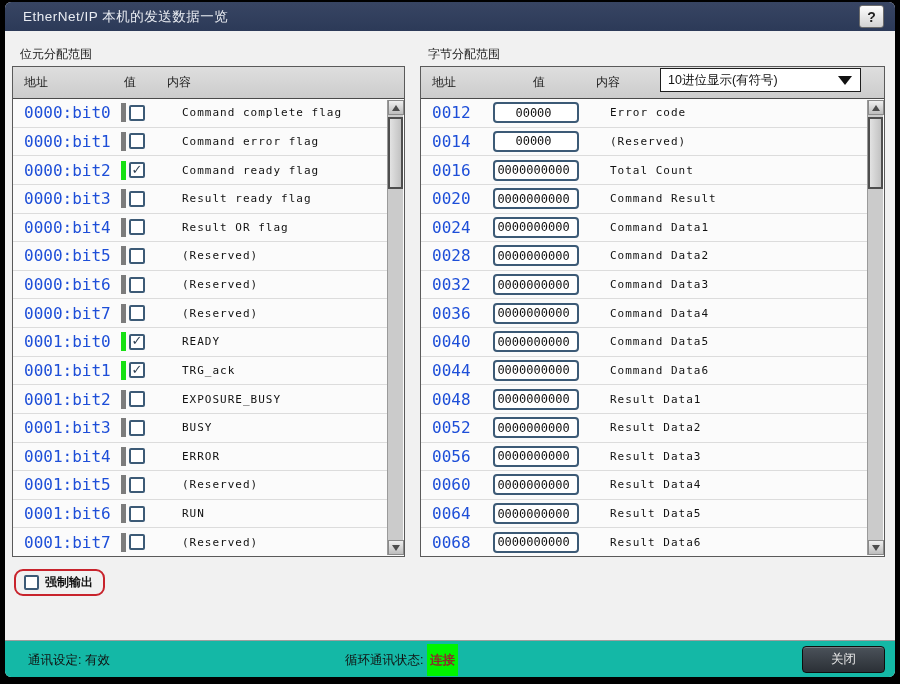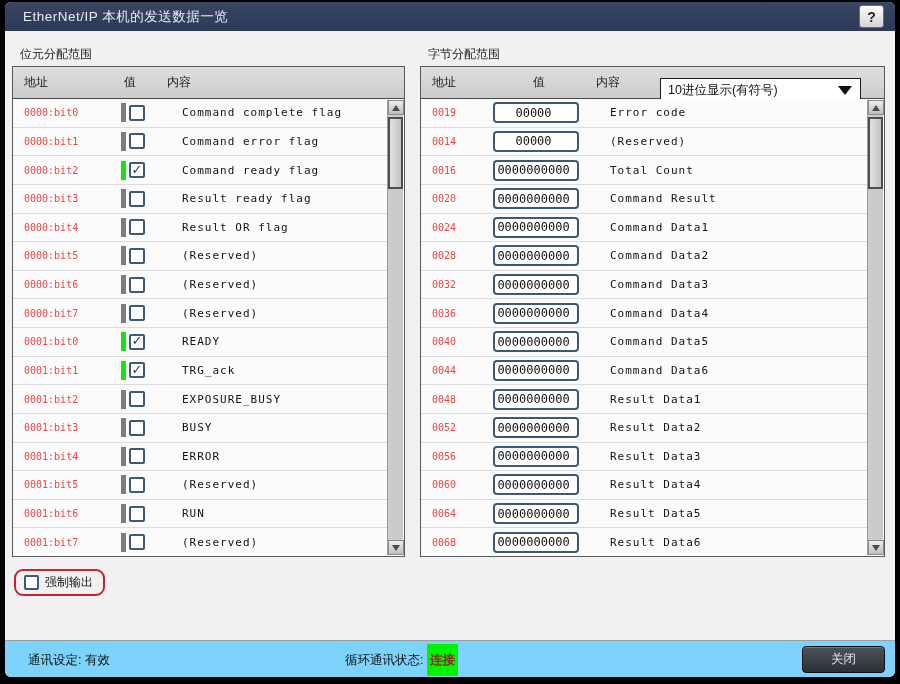--- a/index.html
+++ b/index.html
@@ -30,21 +30,21 @@
     border-bottom:1px solid #4a4a4a; display:flex; align-items:center; font-size:12px; color:#1a1a1a; }
   .tbl.bit .h-addr { margin-left:11px; width:100px; }
   .tbl.bit .h-val  { width:43px; }
   .tbl.byte .h-addr { margin-left:11px; width:101px; }
   .tbl.byte .h-val  { width:63px; }
   .tbl-body { position:absolute; top:32px; bottom:0; left:0; right:0; display:flex; flex-direction:column; padding-right:17px; }
 
   .row { flex:1; display:flex; align-items:center; border-bottom:1px solid #dcdcdc; background:#fbfbfb; }
   .row:last-child { border-bottom:none; }
   .mono { font-family:"DejaVu Sans Mono","Liberation Mono",monospace; }
-  .addr { font-size:10px; color:#ef4444; margin-left:11px; }
+  .addr { font-size:16px; color:#1d4ed8; margin-left:11px; }
   .tbl.bit .addr { width:97px; }
   .tbl.byte .addr { width:61px; }
   .cont { font-size:11px; color:#111; letter-spacing:1px; }
   .tbl.bit .cont { margin-left:13px; }
   .tbl.byte .cont { margin-left:13px; }
 
   
   .vcell { width:48px; display:flex; align-items:center; }
   .bar { width:5px; height:19px; background:#7c7c7c; margin-right:3px; }
   .bar.on { background:#16e113; }
@@ -52,45 +52,45 @@
     display:flex; align-items:center; justify-content:center; cursor:pointer; }
   .cb.checked::after { content:"✓"; font-size:13px; font-weight:bold; color:#2e3f52; line-height:1; transform:translateY(-1px); }
 
   
   .vwrap { width:104px; display:flex; justify-content:flex-start; }
   .vinput { width:86px; height:21px; border:2px solid #3c5a76; border-radius:4px; background:#fff;
     font-family:"DejaVu Sans Mono","Liberation Mono",monospace; font-size:12px; color:#111;
     text-align:center; padding-right:5px; }
 
   
-  .dropdown { position:absolute; right:23px; top:11px; width:201px; height:24px; background:#fff;
+  .dropdown { position:absolute; right:23px; top:1px; width:201px; height:24px; background:#fff;
     border:1px solid #1d1d1d; display:flex; align-items:center; cursor:pointer; }
   .dropdown .dd-text { font-size:12.5px; color:#111; margin-left:7px; flex:1; }
   .dropdown .dd-arrow { width:0; height:0; border-left:7px solid transparent; border-right:7px solid transparent;
     border-top:9px solid #111; margin-right:8px; }
 
   
   .vscroll { position:absolute; top:33px; bottom:1px; right:1px; width:16px; background:#cbcbcb; border-left:1px solid #9a9a9a; }
   .sb-btn { position:absolute; left:0; width:16px; height:15px; background:linear-gradient(#efefef,#bdbdbd);
     border:1px solid #8a8a8a; display:flex; align-items:center; justify-content:center; cursor:pointer; }
   .sb-btn.up { top:0; }
   .sb-btn.down { bottom:0; }
   .sb-tri-up { width:0; height:0; border-left:4px solid transparent; border-right:4px solid transparent; border-bottom:6px solid #4c4c4c; }
   .sb-tri-down { width:0; height:0; border-left:4px solid transparent; border-right:4px solid transparent; border-top:6px solid #4c4c4c; }
   .sb-thumb { position:absolute; left:0; top:17px; width:15px; height:72px;
     background:linear-gradient(90deg,#e2e2e2,#c2c2c2); border:2px solid #4e4e4e; cursor:pointer; }
 
   
   .force-box { position:absolute; left:9px; top:567px; height:27px; display:inline-flex; align-items:center;
     border:2px solid #c8232c; border-radius:9px; padding:0 10px 0 8px; background:transparent; }
   .force-box .cb { width:15px; height:15px; }
-  .force-label { font-size:12px; color:#111; margin-left:6px; }
-
-  
-  .statusbar { position:absolute; left:0; right:0; bottom:0; height:37px; background:#7dd3fc; border-top:1px solid #9e9e9e; }
+  .force-label { font-size:12px; color:#111; margin-left:6px;font-weight:bold; }
+
+  
+  .statusbar { position:absolute; left:0; right:0; bottom:0; height:37px; background:#14b8a6; border-top:1px solid #9e9e9e; }
   .status-item { position:absolute; top:11px; font-size:12.5px; color:#111; }
   .comm { left:23px; }
   .cyclic { left:340px; }
   .green-badge { background:#00f400; color:#8c2b2b; font-weight:bold; padding:9px 3px; margin-left:0; }
   .close-btn { position:absolute; right:10px; top:5px; width:83px; height:27px;
     background:linear-gradient(#4b525a,#2b3036); border:1px solid #0e0e0e; border-radius:4px;
     color:#e8e8e8; font-size:12.5px; display:flex; align-items:center; justify-content:center; cursor:pointer;
     box-shadow:inset 0 1px 0 rgba(255,255,255,0.25); }
 </style>
 </head>
@@ -261,21 +261,21 @@
         <span class="h-addr">地址</span>
         <span class="h-val">值</span>
         <span class="h-cont">内容</span>
         <div class="dropdown">
           <span class="dd-text">10进位显示(有符号)</span>
           <span class="dd-arrow"></span>
         </div>
       </div>
       <div class="tbl-body" id="byte-body">
           <div class="row">
-            <span class="addr mono">0019</span>
+            <span class="addr mono">0012</span>
             <span class="vwrap">
               <input class="vinput" type="text" value="00000" style="">
             </span>
             <span class="cont mono">Error code</span>
           </div>
           <div class="row">
             <span class="addr mono">0014</span>
             <span class="vwrap">
               <input class="vinput" type="text" value="00000" style="">
             </span>

